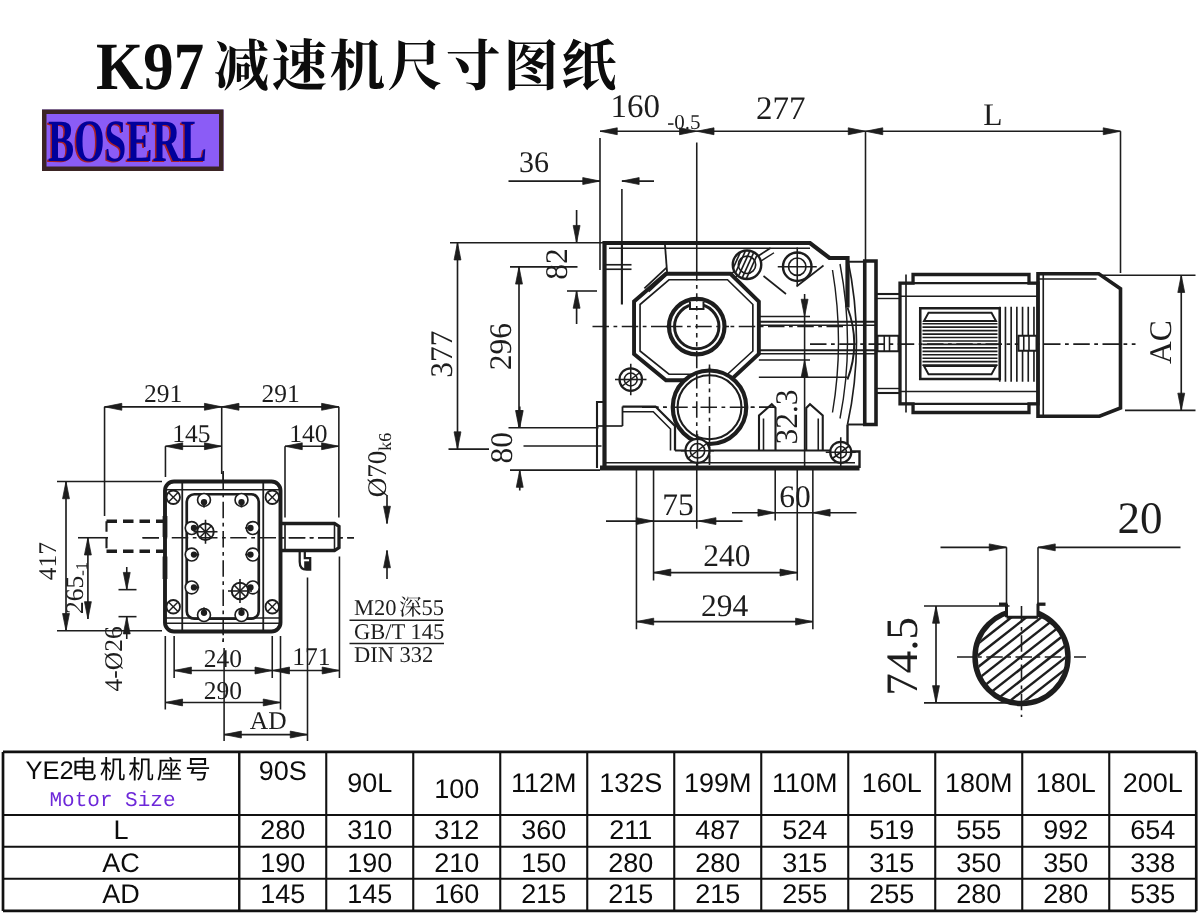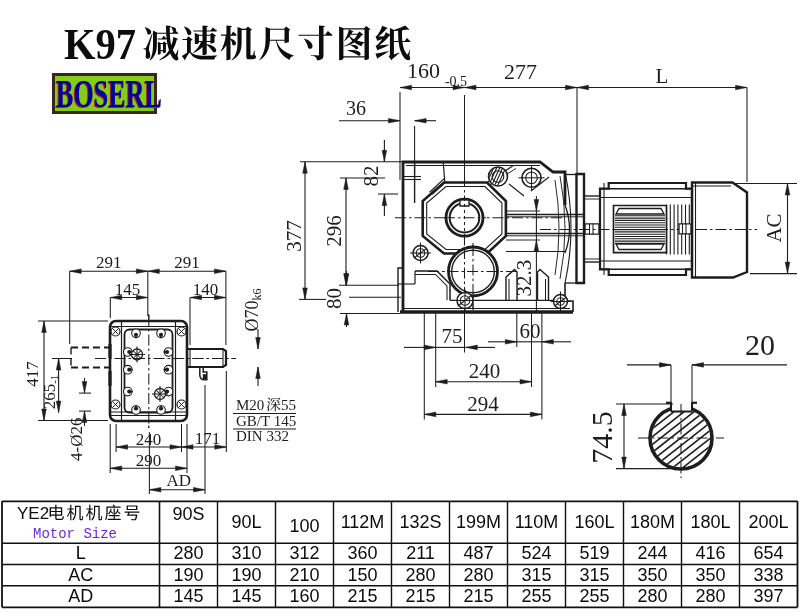--- a/index.html
+++ b/index.html
@@ -1,17 +1,17 @@
 <!DOCTYPE html>
 <html><head><meta charset="utf-8"><style>
 *{margin:0;padding:0;box-sizing:border-box}
 html{transform:translateZ(0);will-change:transform}
 body{width:800px;height:613px;background:#fff;position:relative;overflow:hidden;font-family:"Liberation Serif",serif;opacity:0.999}
 #k97{position:absolute;left:64px;top:17.5px;font-family:"Liberation Serif",serif;font-weight:bold;font-size:45px;color:#0c0c0c;transform:scaleX(0.9);transform-origin:0 0}
-#logo{position:absolute;left:52px;top:72.6px;width:105px;height:41px;border:3.6px solid #3b2424;background:#84cc16}
+#logo{position:absolute;left:28px;top:72.6px;width:121px;height:41px;border:3.6px solid #3b2424;background:#8b5cf6}
 #logo span{position:absolute;left:0.5px;top:-6px;font-family:"Liberation Serif",serif;font-weight:bold;font-size:40px;color:#00009b;transform:scaleX(0.653);transform-origin:0 0;text-shadow:-1.5px 1px 0 #aa2024}
 .tc{position:absolute;font-family:"Liberation Sans",sans-serif;font-size:18px;color:#0c0c0c;display:flex;align-items:center;justify-content:center}
 #motorsize{position:absolute;left:33px;top:526px;width:126px;height:16px;font-family:"Liberation Mono",monospace;font-size:14px;color:#6d28d9}
 svg{position:absolute;left:0;top:0}
 </style></head><body>
 <div id="k97">K97</div>
 <div id="logo">
     <span>BOSERL</span>
   </div>
 <div id="motorsize">Motor Size</div>
@@ -28,22 +28,22 @@
 <div class="tc" style="left:739.5px;top:501.3px;width:58px;height:42px">200L</div>
 <div class="tc lab" style="left:2px;top:543.3px;width:157.5px;height:21.2px">L</div>
 <div class="tc" style="left:159.5px;top:543.3px;width:58px;height:21.2px">280</div>
 <div class="tc" style="left:217.5px;top:543.3px;width:58px;height:21.2px">310</div>
 <div class="tc" style="left:275.5px;top:543.3px;width:58px;height:21.2px">312</div>
 <div class="tc" style="left:333.5px;top:543.3px;width:58px;height:21.2px">360</div>
 <div class="tc" style="left:391.5px;top:543.3px;width:58px;height:21.2px">211</div>
 <div class="tc" style="left:449.5px;top:543.3px;width:58px;height:21.2px">487</div>
 <div class="tc" style="left:507.5px;top:543.3px;width:58px;height:21.2px">524</div>
 <div class="tc" style="left:565.5px;top:543.3px;width:58px;height:21.2px">519</div>
-<div class="tc" style="left:623.5px;top:543.3px;width:58px;height:21.2px">244</div>
-<div class="tc" style="left:681.5px;top:543.3px;width:58px;height:21.2px">416</div>
+<div class="tc" style="left:623.5px;top:543.3px;width:58px;height:21.2px">555</div>
+<div class="tc" style="left:681.5px;top:543.3px;width:58px;height:21.2px">992</div>
 <div class="tc" style="left:739.5px;top:543.3px;width:58px;height:21.2px">654</div>
 <div class="tc lab" style="left:2px;top:564.5px;width:157.5px;height:21.3px">AC</div>
 <div class="tc" style="left:159.5px;top:564.5px;width:58px;height:21.3px">190</div>
 <div class="tc" style="left:217.5px;top:564.5px;width:58px;height:21.3px">190</div>
 <div class="tc" style="left:275.5px;top:564.5px;width:58px;height:21.3px">210</div>
 <div class="tc" style="left:333.5px;top:564.5px;width:58px;height:21.3px">150</div>
 <div class="tc" style="left:391.5px;top:564.5px;width:58px;height:21.3px">280</div>
 <div class="tc" style="left:449.5px;top:564.5px;width:58px;height:21.3px">280</div>
 <div class="tc" style="left:507.5px;top:564.5px;width:58px;height:21.3px">315</div>
 <div class="tc" style="left:565.5px;top:564.5px;width:58px;height:21.3px">315</div>
@@ -54,21 +54,21 @@
 <div class="tc" style="left:159.5px;top:585.8px;width:58px;height:21.5px">145</div>
 <div class="tc" style="left:217.5px;top:585.8px;width:58px;height:21.5px">145</div>
 <div class="tc" style="left:275.5px;top:585.8px;width:58px;height:21.5px">160</div>
 <div class="tc" style="left:333.5px;top:585.8px;width:58px;height:21.5px">215</div>
 <div class="tc" style="left:391.5px;top:585.8px;width:58px;height:21.5px">215</div>
 <div class="tc" style="left:449.5px;top:585.8px;width:58px;height:21.5px">215</div>
 <div class="tc" style="left:507.5px;top:585.8px;width:58px;height:21.5px">255</div>
 <div class="tc" style="left:565.5px;top:585.8px;width:58px;height:21.5px">255</div>
 <div class="tc" style="left:623.5px;top:585.8px;width:58px;height:21.5px">280</div>
 <div class="tc" style="left:681.5px;top:585.8px;width:58px;height:21.5px">280</div>
-<div class="tc" style="left:739.5px;top:585.8px;width:58px;height:21.5px">397</div>
+<div class="tc" style="left:739.5px;top:585.8px;width:58px;height:21.5px">535</div>
 <svg width="800" height="613" viewBox="0 0 800 613">
 <text x="17" y="519" font-family="'Liberation Sans',sans-serif" font-size="17" fill="#0c0c0c">YE2</text>
 <path transform="translate(47.5 519)" d="M7.7 -6.9V-4.5H3.5V-6.9ZM9 -6.9H13.4V-4.5H9ZM7.7 -8.1H3.5V-10.6H7.7ZM9 -8.1V-10.6H13.4V-8.1ZM2.1 -11.8V-2.2H3.5V-3.2H7.7V-1.4C7.7 0.5 8.2 1.1 10.1 1.1C10.6 1.1 13.4 1.1 13.9 1.1C15.7 1.1 16.1 0.2 16.4 -2.4C16 -2.5 15.4 -2.8 15.1 -3C15 -0.8 14.8 -0.2 13.8 -0.2C13.2 -0.2 10.7 -0.2 10.2 -0.2C9.2 -0.2 9 -0.4 9 -1.4V-3.2H14.7V-11.8H9V-14.2H7.7V-11.8Z" fill="#0c0c0c"></path>
 <path transform="translate(66.5 519)" d="M8.5 -13.3V-7.9C8.5 -5.2 8.2 -1.8 5.9 0.5C6.2 0.7 6.7 1.1 6.9 1.4C9.4 -1.2 9.7 -5 9.7 -7.9V-12.1H12.9V-1.2C12.9 0.3 13 0.6 13.3 0.9C13.5 1.1 13.9 1.2 14.3 1.2C14.5 1.2 14.9 1.2 15.1 1.2C15.5 1.2 15.8 1.1 16 1C16.3 0.8 16.4 0.5 16.5 0C16.6 -0.4 16.6 -1.7 16.6 -2.7C16.3 -2.8 15.9 -3 15.7 -3.2C15.7 -2.1 15.6 -1.2 15.6 -0.8C15.6 -0.4 15.5 -0.2 15.4 -0.1C15.4 -0 15.2 0 15.1 0C14.9 0 14.7 0 14.6 0C14.5 0 14.4 -0 14.3 -0.1C14.2 -0.2 14.2 -0.5 14.2 -1.1V-13.3ZM3.7 -14.3V-10.6H0.9V-9.4H3.5C2.9 -7.1 1.7 -4.4 0.5 -3C0.7 -2.7 1 -2.2 1.1 -1.8C2.1 -3 3 -4.9 3.7 -6.9V1.3H4.9V-6.5C5.6 -5.6 6.4 -4.6 6.7 -4L7.5 -5C7.2 -5.5 5.5 -7.3 4.9 -7.9V-9.4H7.5V-10.6H4.9V-14.3Z" fill="#0c0c0c"></path>
 <path transform="translate(85.5 519)" d="M8.5 -13.3V-7.9C8.5 -5.2 8.2 -1.8 5.9 0.5C6.2 0.7 6.7 1.1 6.9 1.4C9.4 -1.2 9.7 -5 9.7 -7.9V-12.1H12.9V-1.2C12.9 0.3 13 0.6 13.3 0.9C13.5 1.1 13.9 1.2 14.3 1.2C14.5 1.2 14.9 1.2 15.1 1.2C15.5 1.2 15.8 1.1 16 1C16.3 0.8 16.4 0.5 16.5 0C16.6 -0.4 16.6 -1.7 16.6 -2.7C16.3 -2.8 15.9 -3 15.7 -3.2C15.7 -2.1 15.6 -1.2 15.6 -0.8C15.6 -0.4 15.5 -0.2 15.4 -0.1C15.4 -0 15.2 0 15.1 0C14.9 0 14.7 0 14.6 0C14.5 0 14.4 -0 14.3 -0.1C14.2 -0.2 14.2 -0.5 14.2 -1.1V-13.3ZM3.7 -14.3V-10.6H0.9V-9.4H3.5C2.9 -7.1 1.7 -4.4 0.5 -3C0.7 -2.7 1 -2.2 1.1 -1.8C2.1 -3 3 -4.9 3.7 -6.9V1.3H4.9V-6.5C5.6 -5.6 6.4 -4.6 6.7 -4L7.5 -5C7.2 -5.5 5.5 -7.3 4.9 -7.9V-9.4H7.5V-10.6H4.9V-14.3Z" fill="#0c0c0c"></path>
 <path transform="translate(104.5 519)" d="M12.9 -10.3C12.5 -8.3 11.7 -6.6 10.3 -5.6V-10.6H9.1V-3.9H4.3V-2.7H9.1V-0.2H3.2V0.9H16.2V-0.2H10.3V-2.7H15.1V-3.9H10.3V-5.6C10.6 -5.4 11 -5 11.2 -4.8C11.9 -5.4 12.5 -6.2 13 -7C13.9 -6.2 14.9 -5.3 15.4 -4.7L16.2 -5.5C15.6 -6.2 14.4 -7.2 13.4 -8C13.7 -8.7 13.9 -9.4 14 -10.1ZM6 -10.3C5.6 -8.2 4.8 -6.4 3.4 -5.3C3.7 -5.2 4.1 -4.8 4.3 -4.6C5.1 -5.3 5.7 -6.1 6.2 -7.1C6.9 -6.4 7.6 -5.6 8 -5L8.8 -5.9C8.3 -6.5 7.4 -7.4 6.6 -8.1C6.8 -8.7 7 -9.4 7.1 -10.2ZM8.2 -14C8.5 -13.5 8.8 -13 9.1 -12.5H1.9V-7.8C1.9 -5.3 1.8 -1.9 0.5 0.6C0.8 0.7 1.3 1.1 1.5 1.3C2.9 -1.3 3.2 -5.1 3.2 -7.8V-11.3H16.1V-12.5H10.5C10.2 -13.1 9.8 -13.8 9.4 -14.4Z" fill="#0c0c0c"></path>
 <path transform="translate(123.5 519)" d="M4.4 -12.4H12.5V-10.1H4.4ZM3.1 -13.6V-9H13.9V-13.6ZM1.1 -7.5V-6.3H4.6C4.2 -5.3 3.8 -4.1 3.5 -3.2H12.4C12 -1.3 11.7 -0.3 11.3 0C11.1 0.2 10.9 0.2 10.5 0.2C10 0.2 8.7 0.2 7.5 0C7.8 0.4 8 0.9 8 1.3C9.2 1.3 10.3 1.3 10.9 1.3C11.5 1.3 11.9 1.2 12.3 0.9C13 0.3 13.4 -1 13.8 -3.8C13.8 -4 13.9 -4.4 13.9 -4.4H5.4L6 -6.3H15.9V-7.5Z" fill="#0c0c0c"></path>
 <path transform="translate(142.5 57)" d="M2.4 -29.7 2.1 -29.5C3.5 -27.9 4.8 -25.3 4.9 -23.1C8.5 -20.2 12.3 -27.6 2.4 -29.7ZM2.6 -8.8C2.1 -8.8 1 -8.8 1 -8.8V-8.1C1.7 -8 2.3 -7.9 2.8 -7.5C3.6 -7 3.7 -3.7 3.1 -0C3.3 1.2 4.1 1.8 4.9 1.8C6.6 1.8 7.7 0.6 7.8 -1.1C7.9 -4.2 6.5 -5.6 6.4 -7.5C6.4 -8.4 6.6 -9.6 6.8 -10.7C7.2 -12.4 9.1 -19.6 10.1 -23.5L9.5 -23.6C4.3 -10.8 4.3 -10.8 3.6 -9.6C3.2 -8.8 3.1 -8.8 2.6 -8.8ZM20.5 -12.9V-6.9H18.2V-12.9ZM18.2 -3.2V-5.8H20.5V-3.9H21C21.9 -3.9 23.3 -4.6 23.4 -4.8V-12.6C24 -12.7 24.5 -13 24.6 -13.2L21.6 -15.5L20.2 -14H18.3L15.4 -15.2V-2.3H15.8C17 -2.3 18.2 -2.9 18.2 -3.2ZM21.1 -21.3 19.4 -18.6H15L15.3 -17.6H23.3C23.7 -17.6 24 -17.7 24.1 -18C24.6 -14 25.3 -10.2 26.5 -6.7C24 -2.6 20.8 0.5 16.9 2.8L17.3 3.3C21.5 1.7 24.9 -0.5 27.6 -3.6C28.3 -2.2 29 -0.9 29.8 0.4C30.9 2.3 33.7 4.3 35.5 3.1C36.2 2.6 36 1.3 35 -1L35.9 -7.4L35.4 -7.5C34.8 -6 34 -4.1 33.5 -3.2C33.2 -2.5 32.9 -2.5 32.5 -3.2C31.6 -4.4 30.9 -5.7 30.3 -7.2C32 -10 33.3 -13.4 34.3 -17.5C35.1 -17.4 35.6 -17.6 35.8 -18.1L30.9 -20.1C30.5 -17 29.7 -14.2 28.8 -11.7C27.9 -15.2 27.5 -19.2 27.4 -23.2H34.9C35.4 -23.2 35.9 -23.4 36 -23.8C35.1 -24.5 34 -25.5 33.2 -26.1C34.3 -27.3 33.8 -29.8 28.8 -30.3L28.5 -30.1C29.4 -29.2 30.2 -27.5 30.2 -26C30.5 -25.9 30.7 -25.7 31 -25.6L29.8 -24.2H27.3C27.3 -26.1 27.3 -28 27.3 -29.9C28.3 -30 28.7 -30.4 28.7 -30.9L23.5 -31.4C23.5 -29 23.6 -26.6 23.7 -24.2H15L10.5 -26.5V-14C10.5 -8 10.3 -1.8 7.1 3.1L7.5 3.4C14 -1.3 14.4 -8.2 14.4 -14.1V-23.2H23.7C23.8 -21.6 23.9 -19.9 24.1 -18.4C23 -19.6 21.1 -21.3 21.1 -21.3Z" fill="#0c0c0c"></path>
 <path transform="translate(181.1 57)" d="M3 -30.6 2.7 -30.5C4.2 -28.3 6 -25.2 6.5 -22.6C10.5 -19.6 13.8 -27.5 3 -30.6ZM5.9 -4.3C4.3 -3.3 2.3 -2 0.8 -1.1L3.7 3.2C4 3 4.1 2.7 4.1 2.4C5.3 0.3 7.1 -2.4 7.8 -3.7C8.3 -4.3 8.6 -4.4 9.1 -3.7C12.2 0.8 15.5 2.6 23.2 2.6C26.5 2.6 30.6 2.6 33.3 2.6C33.5 0.9 34.4 -0.6 36.1 -1V-1.4C32 -1.3 28.6 -1.2 24.5 -1.2C16.8 -1.1 12.8 -1.9 9.7 -4.9V-16.5C10.8 -16.6 11.3 -16.9 11.6 -17.3L7.3 -20.7L5.3 -18.1H1.2L1.4 -17H5.9ZM21.4 -15.9H17.8V-21.2H21.4ZM31.7 -29.5 29.3 -26.6H25.6V-30C26.6 -30.1 26.9 -30.5 27 -31L21.4 -31.6V-26.6H12.1L12.4 -25.6H21.4V-22.2H18L13.7 -23.9V-12.9H14.2C15.9 -12.9 17.8 -13.8 17.8 -14.1V-14.9H19.9C18.3 -11 15.5 -7.1 12.1 -4.5L12.4 -4C15.9 -5.6 19 -7.7 21.4 -10.1V-1.9H22.2C23.8 -1.9 25.6 -2.8 25.6 -3.3V-12.1C27.9 -10.2 30.7 -7.4 31.9 -5C36.1 -2.8 38.2 -11 25.6 -12.8V-14.9H29.3V-13.6H30C31.4 -13.6 33.4 -14.4 33.4 -14.7V-20.5C34.2 -20.6 34.7 -20.9 35 -21.2L30.9 -24.3L28.9 -22.2H25.6V-25.6H34.9C35.4 -25.6 35.9 -25.8 36 -26.2C34.3 -27.6 31.7 -29.5 31.7 -29.5ZM25.6 -21.2H29.3V-15.9H25.6Z" fill="#0c0c0c"></path>
 <path transform="translate(219.7 57)" d="M17.8 -28.2V-15.2C17.8 -8.1 17.1 -1.8 11.7 3.1L12.1 3.4C21.2 -1.1 21.9 -8.2 21.9 -15.2V-27.1H26.6V-1.3C26.6 1.3 27 2.3 29.8 2.3H31.4C34.9 2.3 36.3 1.5 36.3 -0.1C36.3 -0.9 36 -1.4 35 -1.9L34.9 -6.5H34.4C34.1 -4.8 33.5 -2.7 33.2 -2.1C33 -1.8 32.7 -1.7 32.5 -1.7C32.4 -1.7 32.1 -1.7 31.9 -1.7H31.3C30.9 -1.7 30.8 -2 30.8 -2.5V-26.6C31.6 -26.7 32 -26.9 32.3 -27.2L28.2 -30.6L26.1 -28.2H22.6L17.8 -29.9ZM6.7 -31.4V-22.4H1.1L1.4 -21.3H6.1C5.2 -15.8 3.6 -10 0.9 -5.8L1.3 -5.4C3.4 -7.3 5.2 -9.4 6.7 -11.8V3.3H7.5C9.1 3.3 10.8 2.5 10.8 2.1V-17.7C11.7 -16.2 12.6 -14.1 12.6 -12.3C15.9 -9.4 19.8 -15.8 10.8 -18.5V-21.3H16.1C16.6 -21.3 16.9 -21.5 17.1 -21.9C15.8 -23.3 13.5 -25.4 13.5 -25.4L11.5 -22.4H10.8V-29.8C11.8 -30 12.1 -30.3 12.2 -30.9Z" fill="#0c0c0c"></path>

